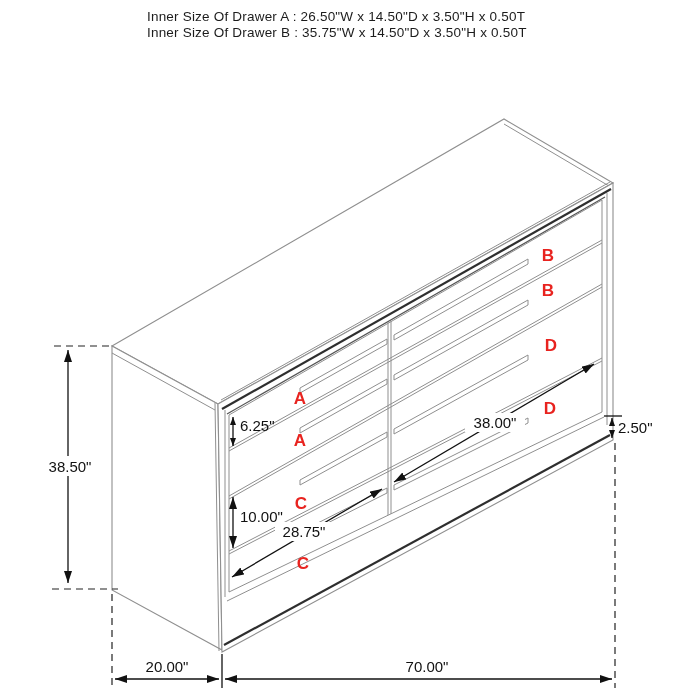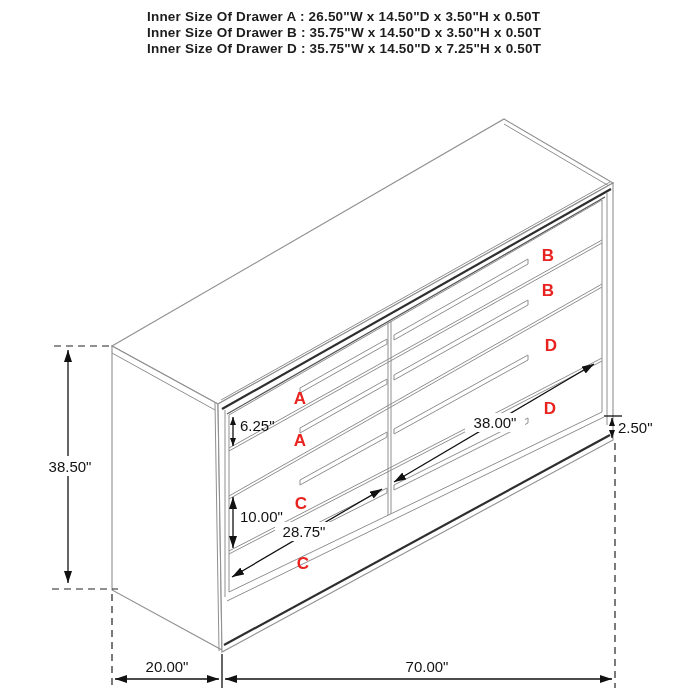--- a/index.html
+++ b/index.html
@@ -1,18 +1,18 @@
 <!DOCTYPE html>
 <html><head>
 <meta charset="utf-8">
 <style>
   html,body{margin:0;padding:0;background:#ffffff;}
   .canvas{position:relative;width:700px;height:700px;background:#ffffff;overflow:hidden;
           font-family:"Liberation Sans",sans-serif;}
-  .hdr{position:absolute;left:147px;top:9px;font-weight:bold;font-size:13.5px;line-height:16px;
+  .hdr{position:absolute;left:147px;top:9px;font-weight:normal;font-size:13.5px;line-height:16px;
        color:#1c1c1c;white-space:nowrap;letter-spacing:0.2px;}
   svg{position:absolute;left:0;top:0;}
   .lg{stroke:#8f8f8f;stroke-width:1;fill:none;}
   .dk{stroke:#2e2e2e;stroke-width:2.2;fill:none;}
   .dk2{stroke:#555;stroke-width:1.2;fill:none;}
   .dim{stroke:#111;stroke-width:1.3;fill:none;}
   .dash{stroke:#222;stroke-width:1.2;fill:none;stroke-dasharray:7 5;}
   .handle{stroke:#8f8f8f;stroke-width:1;fill:#ffffff;}
   .facefill{fill:#ffffff;stroke:#8f8f8f;stroke-width:1.1;}
   text.dimtxt{font-family:"Liberation Sans",sans-serif;font-size:15px;fill:#111;}
@@ -20,21 +20,20 @@
   .wbg{fill:#ffffff;}
 </style>
 </head>
 <body>
 
 <div class="canvas">
 
   <div class="hdr">
     <div>Inner Size Of Drawer A : 26.50"W x 14.50"D x 3.50"H x 0.50T</div>
     <div>Inner Size Of Drawer B : 35.75"W x 14.50"D x 3.50"H x 0.50T</div>
-    <div>Inner Size Of Drawer D : 35.75"W x 14.50"D x 7.25"H x 0.50T</div>
   </div>
 
   <svg width="700" height="700" viewBox="0 0 700 700">
     <defs>
       <marker id="arr" markerUnits="userSpaceOnUse" markerWidth="13" markerHeight="9" refX="12" refY="4" orient="auto-start-reverse">
         <path d="M0,0 L12,4 L0,8 Z" fill="#111"></path>
       </marker>
       <marker id="arrs" markerUnits="userSpaceOnUse" markerWidth="9" markerHeight="7" refX="8" refY="3" orient="auto-start-reverse">
         <path d="M0,0 L8,3 L0,6 Z" fill="#111"></path>
       </marker>

